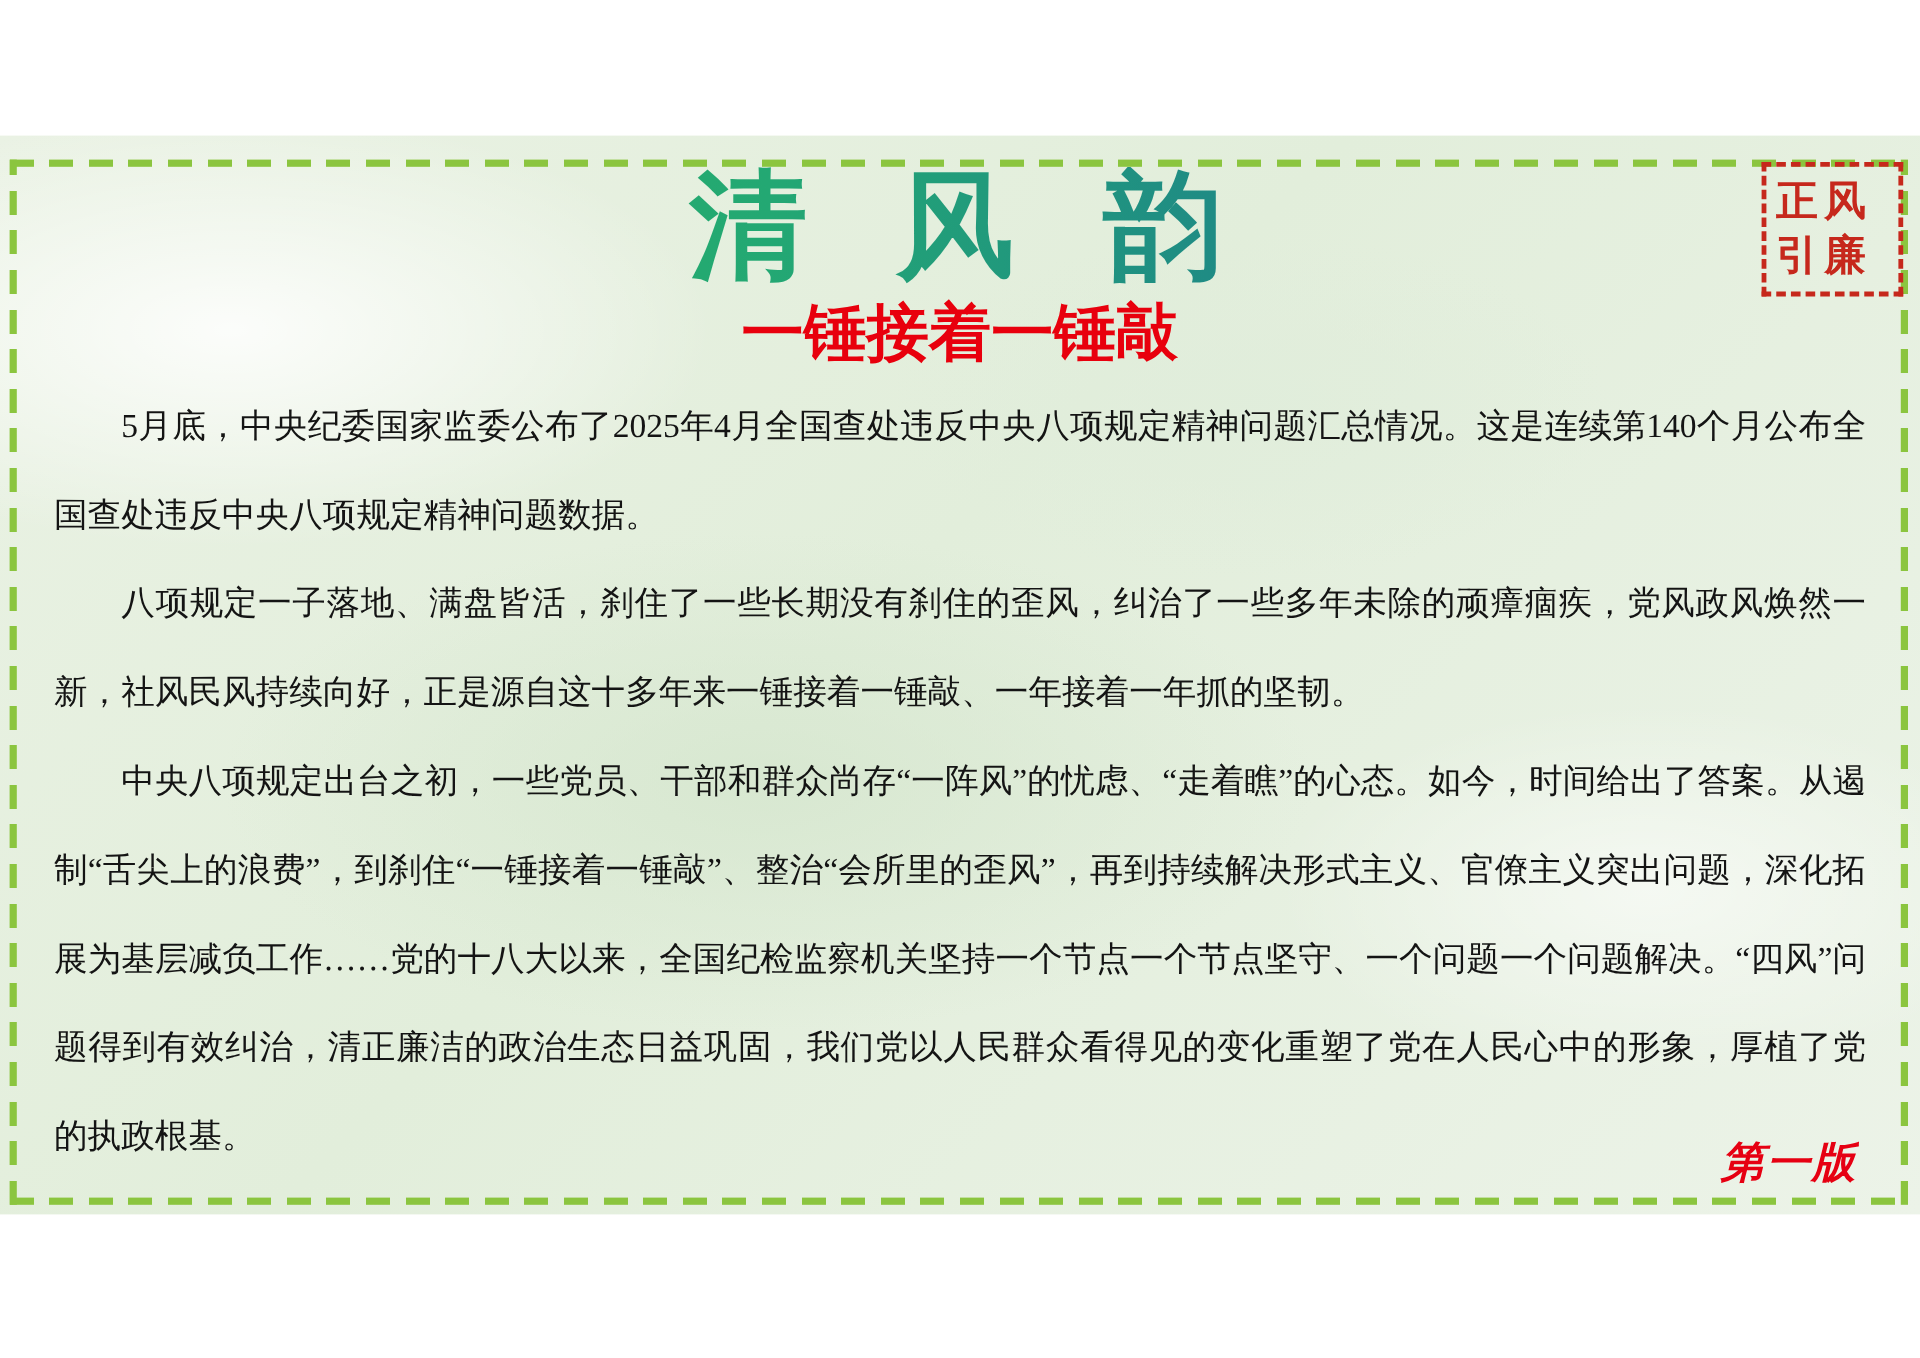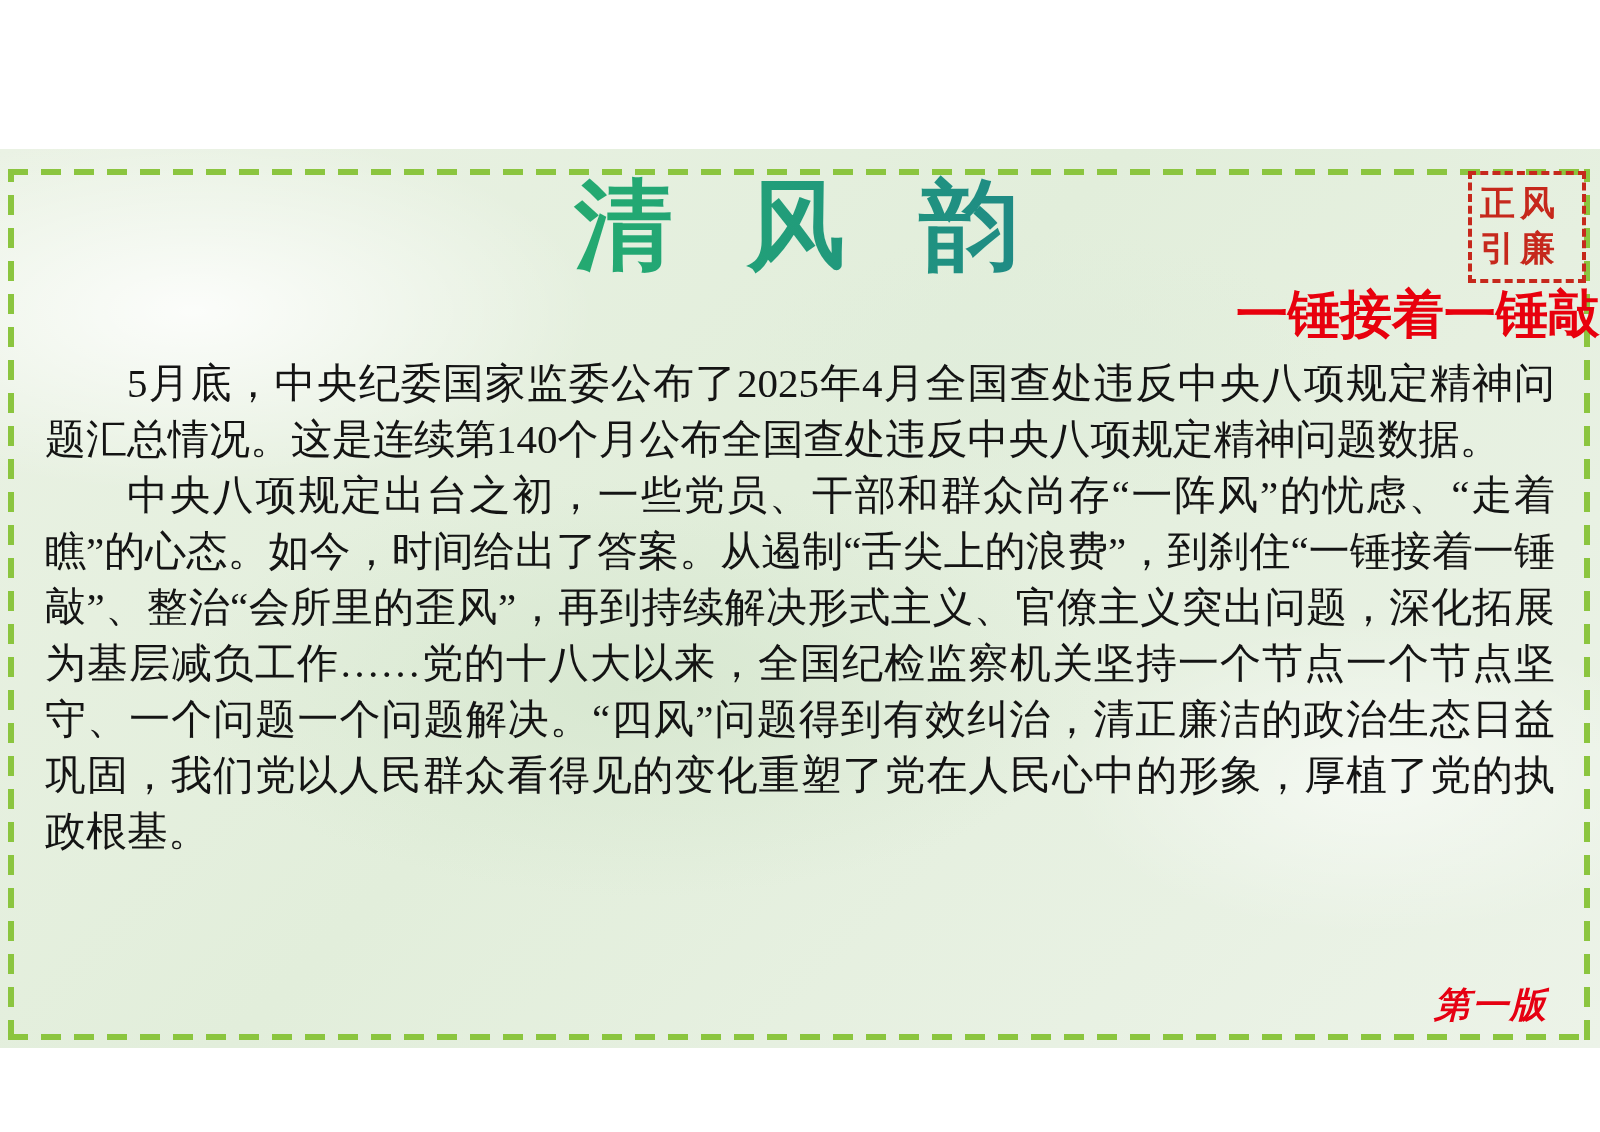--- a/index.html
+++ b/index.html
@@ -13,21 +13,20 @@
   
   .page {
     position:absolute; left:0; top:113px;
     width:1600px; height:899px;
     background:
       radial-gradient(ellipse 620px 280px at 12% 18%, rgba(255,255,255,0.85), rgba(255,255,255,0) 65%),
       radial-gradient(ellipse 520px 260px at 86% 70%, rgba(255,255,255,0.55), rgba(255,255,255,0) 60%),
       radial-gradient(ellipse 700px 320px at 40% 60%, rgba(213,230,206,0.8), rgba(213,230,206,0) 65%),
       radial-gradient(ellipse 500px 240px at 65% 25%, rgba(224,237,219,0.9), rgba(224,237,219,0) 60%),
       linear-gradient(135deg,#eaf2e4 0%,#e2eedb 45%,#ecf3e8 100%);
-    margin-top: 36px;
   }
   
   .frame {
     position:absolute; left:8px; top:20px; right:10px; bottom:8px;
     background:
       repeating-linear-gradient(90deg,#8bc53f 0 20px,rgba(0,0,0,0) 20px 33px) left top    / 100% 6px no-repeat,
       repeating-linear-gradient(90deg,#8bc53f 0 20px,rgba(0,0,0,0) 20px 33px) left bottom / 100% 6px no-repeat,
       repeating-linear-gradient(0deg, #8bc53f 0 20px,rgba(0,0,0,0) 20px 33px) left top    / 6px 100% no-repeat,
       repeating-linear-gradient(0deg, #8bc53f 0 20px,rgba(0,0,0,0) 20px 33px) right top   / 6px 100% no-repeat;
     pointer-events:none;
@@ -46,29 +45,29 @@
   .stamp {
     position:absolute; top:22px; right:14px;
     width:94px; padding:6px 8px 8px 8px;
     border:4px dashed #c6281c;
     color:#c6281c;
     font-size:35px; font-weight:bold;
     text-align:left; line-height:45px; letter-spacing:5px;
   }
   .headline {
     position:absolute; top:137px; left:0; width:100%;
-    text-align:right;
+    text-align:center;
     font-size:52px; font-weight:bold;
     color:#e8000d;
     line-height:1.1;
   }
   .body-text {
     position:absolute; top:206px; left:45px; right:45px;
     color:#141414;
-    font-size:41px; line-height:56px;
+    font-size:28px; line-height:74px;
     text-align:justify;
   }
   .body-text p { margin:0; text-indent:2em; }
   .page-label {
     position:absolute; right:52px; bottom:18px;
     color:#e60012;
     font-size:36px; font-weight:bold; font-style:italic;
     letter-spacing:2px;
     text-align:right;
   }
@@ -86,19 +85,20 @@
 
     <div class="stamp">
       <div>正风</div>
       <div>引廉</div>
     </div>
 
     <div class="headline">一锤接着一锤敲</div>
 
     <div class="body-text">
       <p>5月底，中央纪委国家监委公布了2025年4月全国查处违反中央八项规定精神问题汇总情况。这是连续第140个月公布全国查处违反中央八项规定精神问题数据。</p>
+      <p>八项规定一子落地、满盘皆活，刹住了一些长期没有刹住的歪风，纠治了一些多年未除的顽瘴痼疾，党风政风焕然一新，社风民风持续向好，正是源自这十多年来一锤接着一锤敲、一年接着一年抓的坚韧。</p>
       <p>中央八项规定出台之初，一些党员、干部和群众尚存“一阵风”的忧虑、“走着瞧”的心态。如今，时间给出了答案。从遏制“舌尖上的浪费”，到刹住“一锤接着一锤敲”、整治“会所里的歪风”，再到持续解决形式主义、官僚主义突出问题，深化拓展为基层减负工作……党的十八大以来，全国纪检监察机关坚持一个节点一个节点坚守、一个问题一个问题解决。“四风”问题得到有效纠治，清正廉洁的政治生态日益巩固，我们党以人民群众看得见的变化重塑了党在人民心中的形象，厚植了党的执政根基。</p>
     </div>
 
     <div class="page-label">第一版</div>
 
   </div>
 </div>
 
 </body></html>

